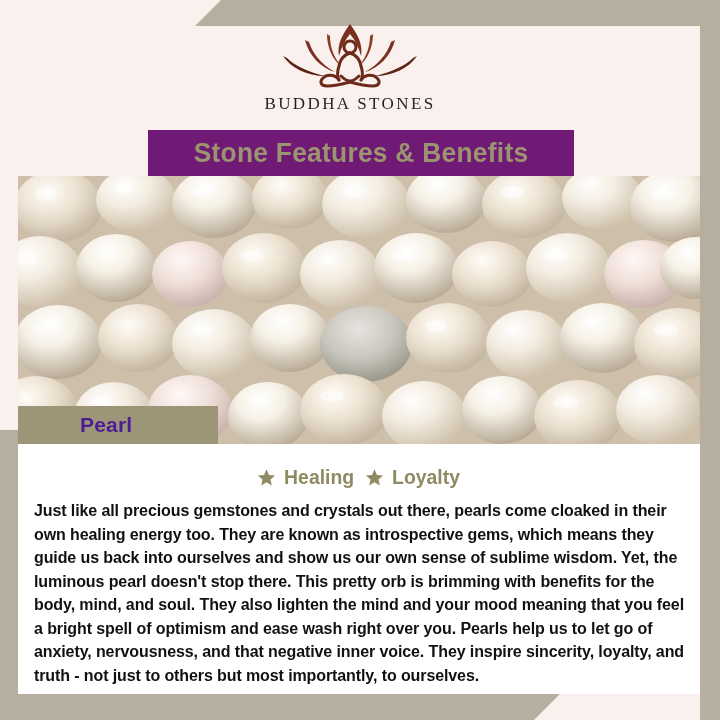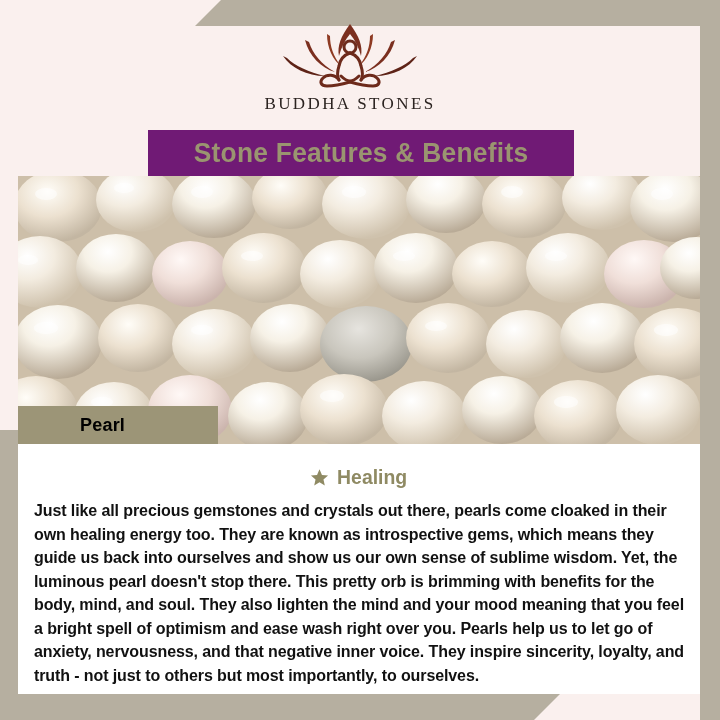--- a/index.html
+++ b/index.html
@@ -69,21 +69,21 @@
   }
   .photo svg { display:block; width:100%; height:100%; }
 
   .stone-label {
     position:absolute; top:406px; left:18px; width:200px; height:38px;
     background:#9c9577;
     display:flex; align-items:center;
     padding-left:62px;
   }
   .stone-label-text {
-    color:#000000; font-size:18px; font-weight:bold; letter-spacing:0.2px;
+    color:#4c1d95; font-size:21px; font-weight:bold; letter-spacing:0.2px;
   }
 
   
   .card {
     position:absolute; top:444px; left:18px; width:682px; height:250px;
     background:#ffffff;
     padding:22px 16px 0 16px;
   }
   .benefits {
     display:flex; align-items:flex-start; justify-content:center;
@@ -252,17 +252,23 @@
     <div class="benefit">
       <svg class="star" viewBox="0 0 24 24">
         <polygon points="12,1.6 15.1,8.7 22.8,9.4 17,14.5 18.7,22.1 12,18.1 5.3,22.1 7,14.5 1.2,9.4 8.9,8.7" fill="#8f8a63"></polygon>
       </svg>
       <span class="benefit-label">Healing</span>
     </div>
 
 
 
 
+    <div class="benefit">
+      <svg class="star" viewBox="0 0 24 24">
+        <polygon points="12,1.6 15.1,8.7 22.8,9.4 17,14.5 18.7,22.1 12,18.1 5.3,22.1 7,14.5 1.2,9.4 8.9,8.7" fill="#8f8a63"></polygon>
+      </svg>
+      <span class="benefit-label">Loyalty</span>
+    </div>
 
   </div>
 
   <p class="body-text">Just like all precious gemstones and crystals out there, pearls come cloaked in their own healing energy too. They are known as introspective gems, which means they guide us back into ourselves and show us our own sense of sublime wisdom. Yet, the luminous pearl doesn't stop there. This pretty orb is brimming with benefits for the body, mind, and soul. They also lighten the mind and your mood meaning that you feel a bright spell of optimism and ease wash right over you. Pearls help us to let go of anxiety, nervousness, and that negative inner voice. They inspire sincerity, loyalty, and truth - not just to others but most importantly, to ourselves.</p>
 </div>
 
 </body></html>

